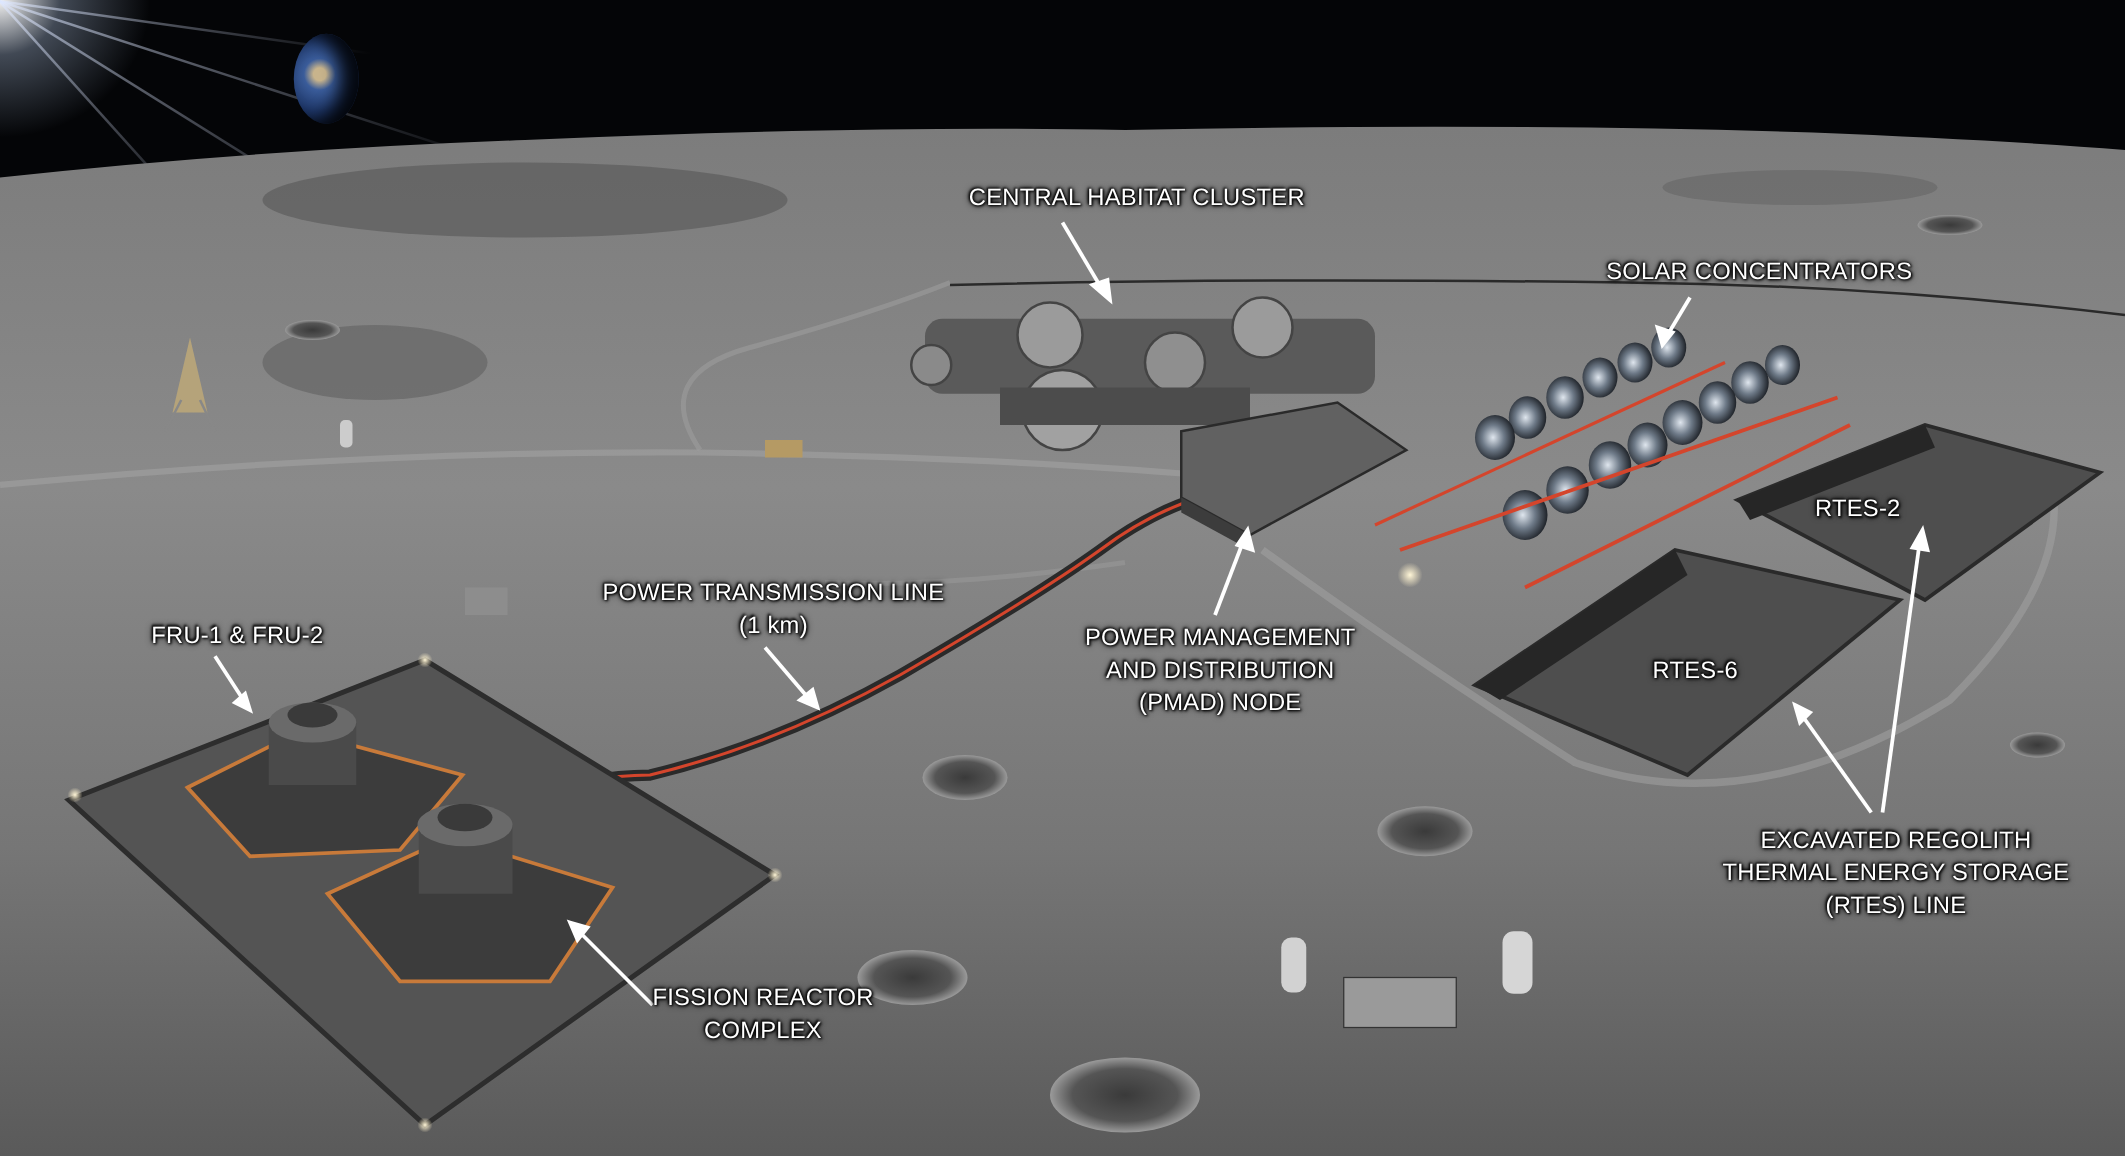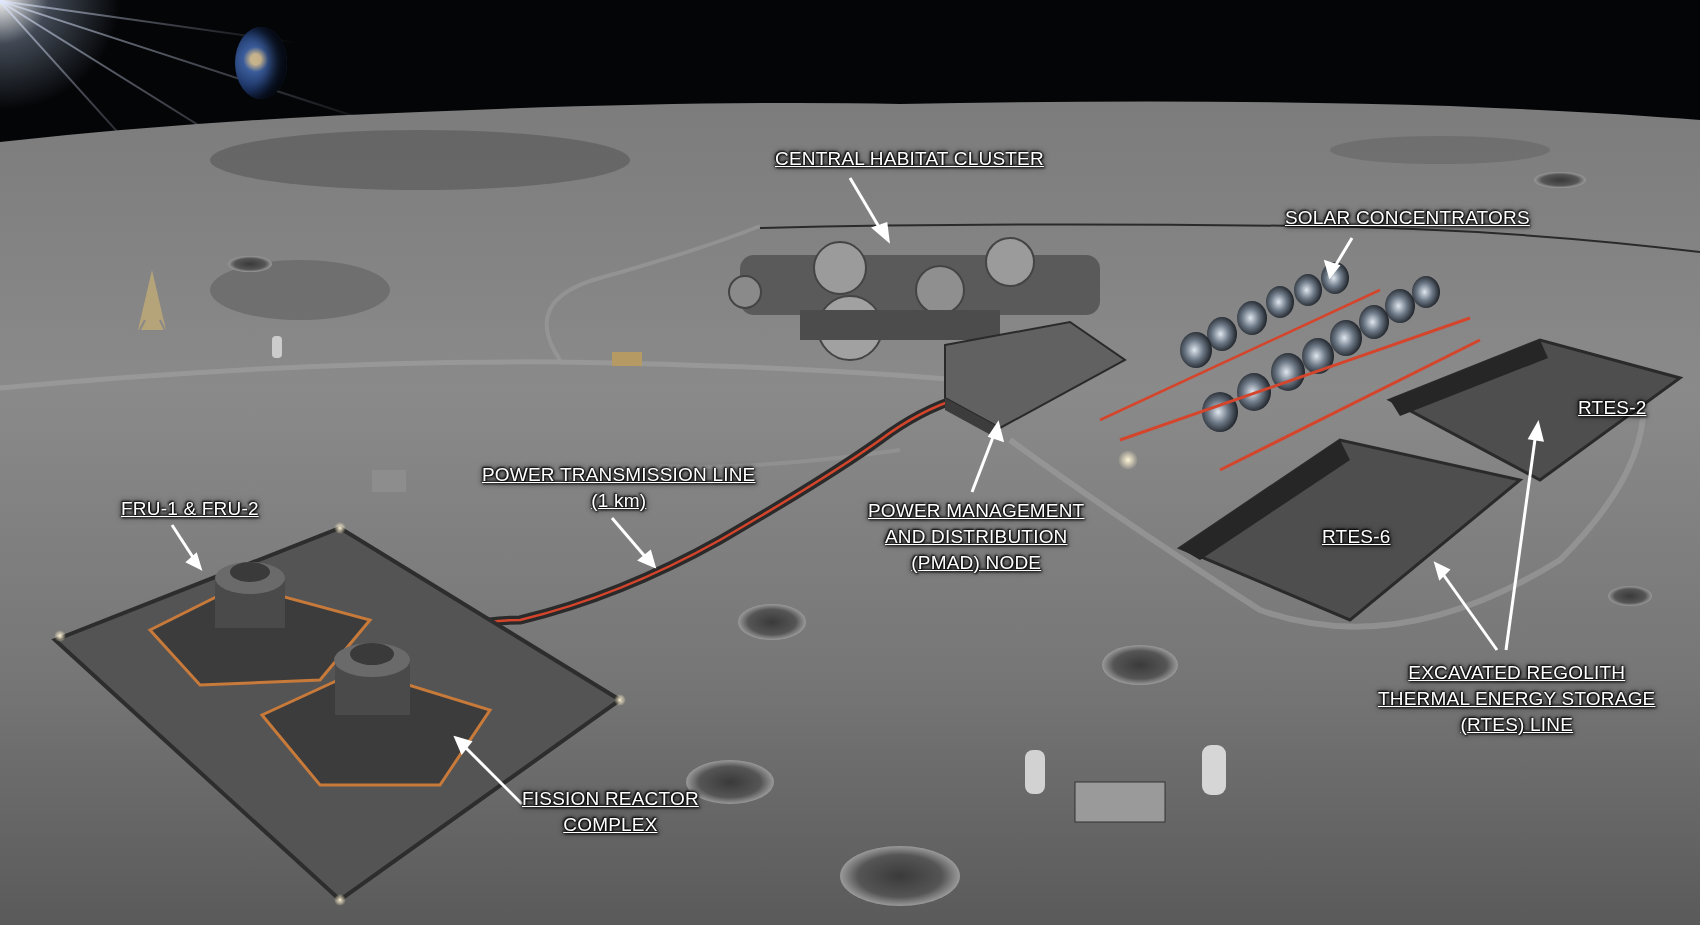--- a/index.html
+++ b/index.html
@@ -7,21 +7,21 @@
   #scene{position:relative;width:1700px;height:925px;overflow:hidden;}
   #sky{position:absolute;left:0;top:0;width:1700px;height:160px;
     background:radial-gradient(ellipse 120px 110px at 0px 0px,rgba(255,255,255,0.95),rgba(180,200,230,0.35) 40%,rgba(0,0,0,0) 100%),#040507;}
   .ray{position:absolute;left:0;top:0;height:2px;transform-origin:0 0;background:linear-gradient(90deg,rgba(220,230,255,0.6),rgba(220,230,255,0));}
   #earth{position:absolute;left:235px;top:27px;width:52px;height:72px;border-radius:50%;
     background:radial-gradient(circle at 40% 45%,#c8b48c 0 10%,#3a5c9a 25%,#1d3566 60%,#0b1730 100%);
     box-shadow:inset -14px 0 14px rgba(0,0,0,0.85);}
   #ground{position:absolute;left:0;top:0;width:1700px;height:925px;}
   .label{position:absolute;color:#fff;font-size:19px;line-height:26px;text-align:center;letter-spacing:0.2px;white-space:nowrap;
     text-shadow:0 0 3px #000,0 0 6px #000,1px 1px 2px #000,-1px -1px 2px #000;}
-  .label span{display:block;text-decoration:underline;}
+  .label span{display:block;}
 </style>
 </head>
 <body>
 
 <div id="scene">
   <div id="sky">
     <div class="ray" style="width:420px;transform:rotate(18deg);"></div>
     <div class="ray" style="width:360px;transform:rotate(32deg);"></div>
     <div class="ray" style="width:300px;transform:rotate(8deg);"></div>
     <div class="ray" style="width:250px;transform:rotate(48deg);"></div>
@@ -202,21 +202,21 @@
   <div class="label" style="left:94px;top:496px;padding-left:27px;">
     <span>FRU-1 &amp; FRU-2</span>
   </div>
   <div class="label" style="left:522px;top:786px;">
     <span>FISSION REACTOR</span>
     <span>COMPLEX</span>
   </div>
   <div class="label" style="left:1322px;top:524px;">
     <span>RTES-6</span>
   </div>
-  <div class="label" style="left:1578px;top:395px;">
+  <div class="label" style="left:1452px;top:395px;">
     <span>RTES-2</span>
   </div>
   <div class="label" style="left:1378px;top:660px;">
     <span>EXCAVATED REGOLITH</span>
     <span>THERMAL ENERGY STORAGE</span>
     <span>(RTES) LINE</span>
   </div>
 </div>
 
 </body></html>

